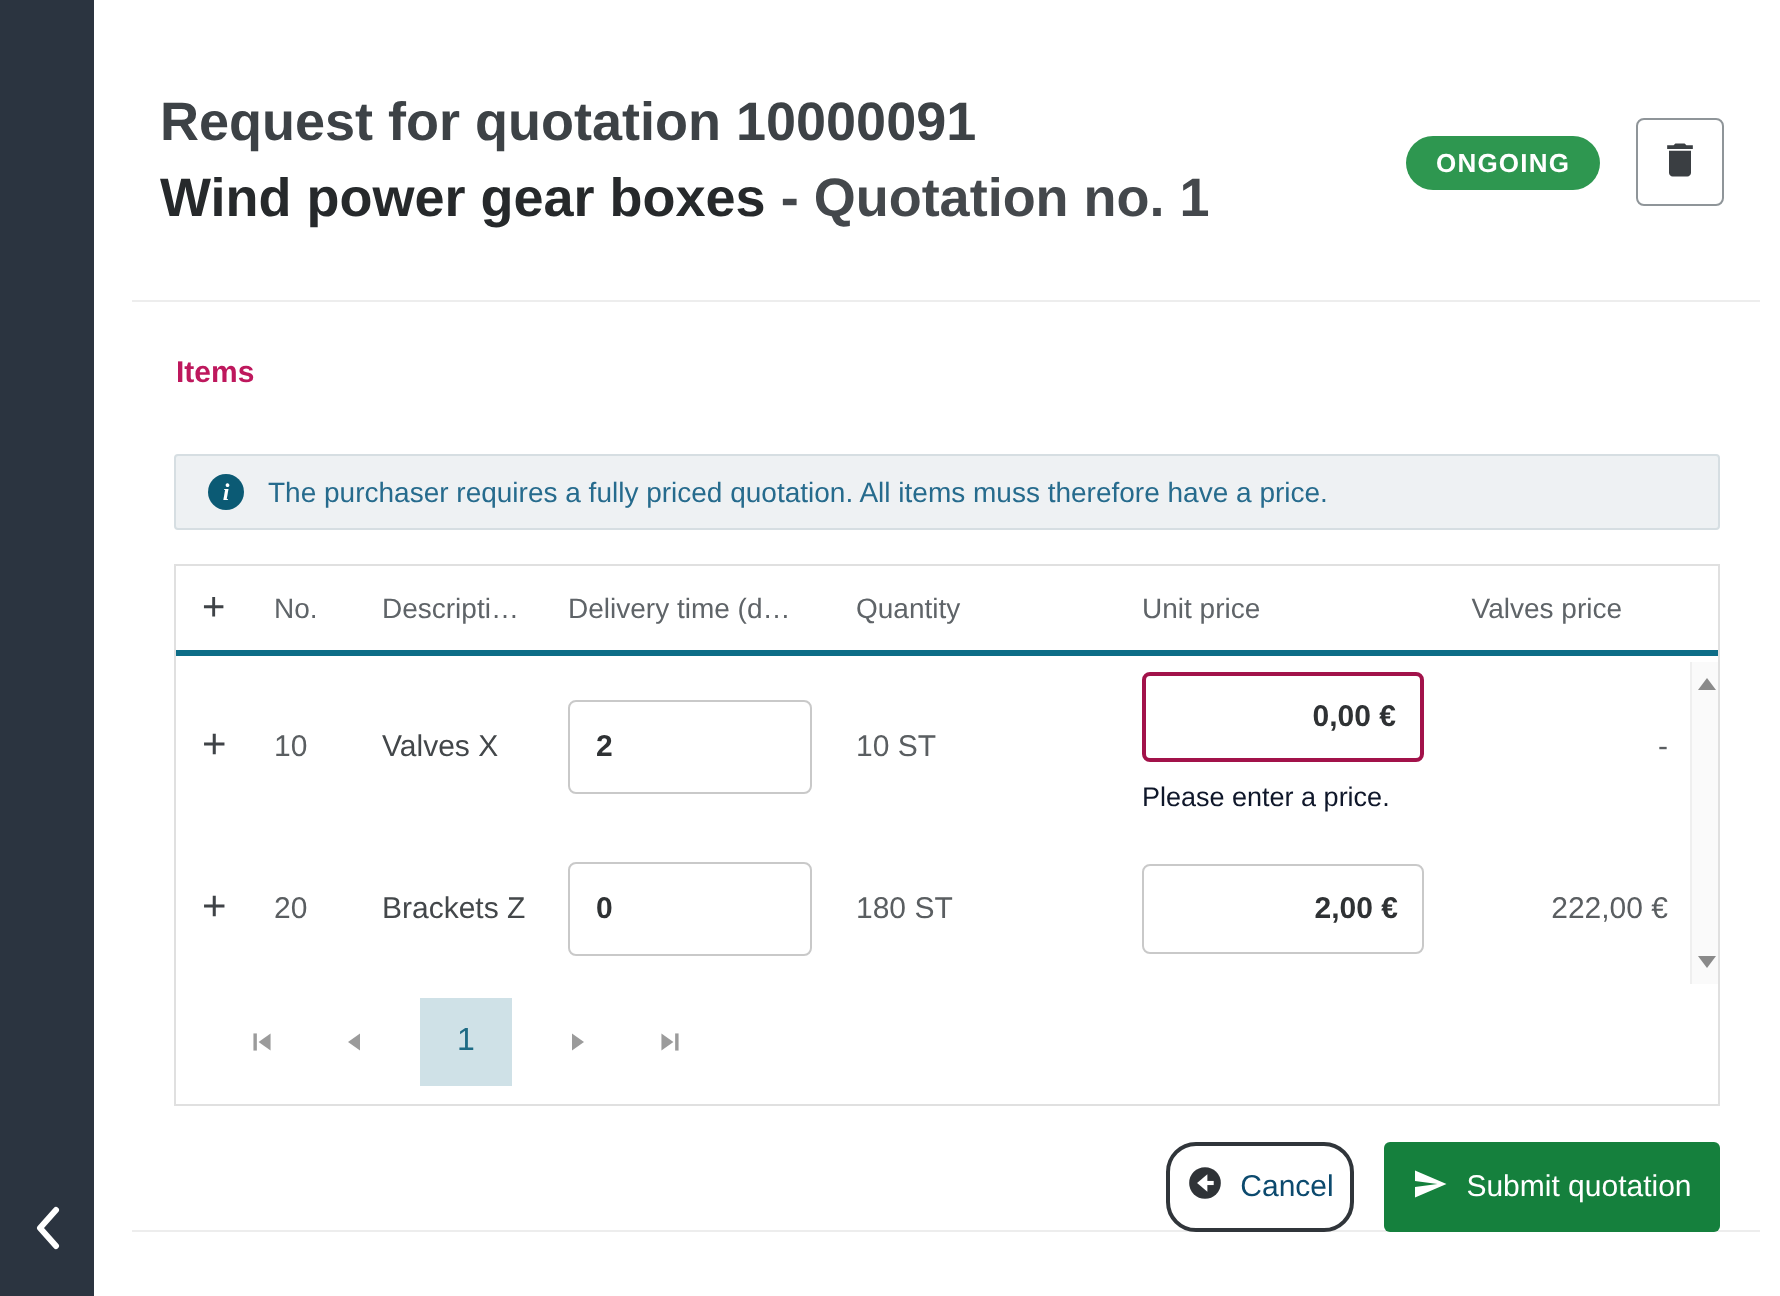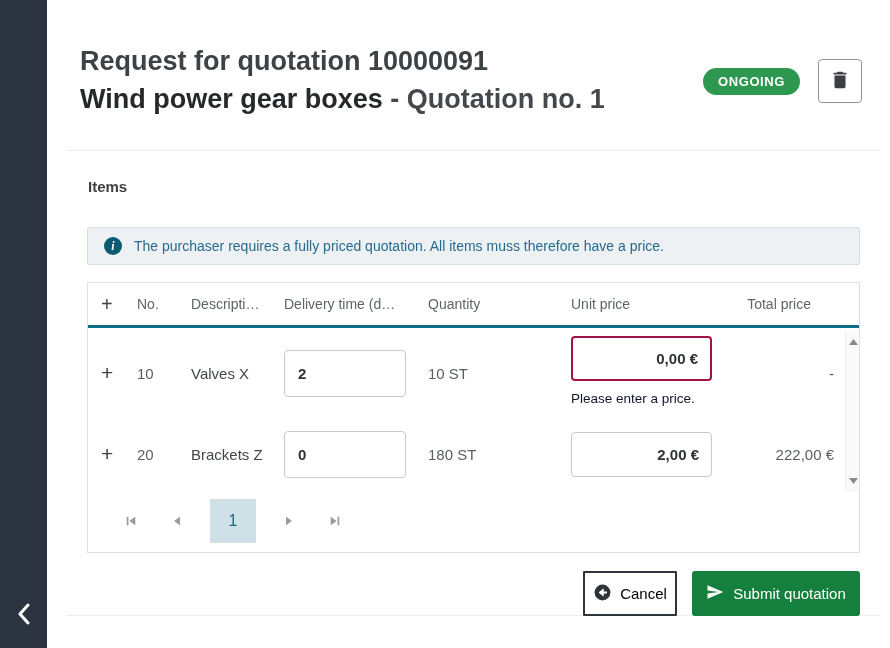--- a/index.html
+++ b/index.html
@@ -19,21 +19,21 @@
   .title-line2 .t-main { color: #26292b; }
   .status-badge { position: absolute; left: 703px; top: 68px; background: #2e9750; color: #fff;
     font-size: 13px; font-weight: 700; letter-spacing: 0.6px; padding: 6px 15px; border-radius: 14px; }
   .trash-btn { position: absolute; left: 818px; top: 59px; width: 44px; height: 44px; background: #fff;
     border: 1px solid #8f9599; border-radius: 4px; display: flex; align-items: center; justify-content: center; cursor: pointer; }
 
   .divider-top { position: absolute; left: 66px; top: 150px; width: 814px; height: 1px; background: #ededed; }
   .divider-bottom { position: absolute; left: 66px; top: 615px; width: 814px; height: 1px; background: #ededed; }
 
   
-  .items-heading { position: absolute; left: 88px; top: 178px; font-size: 15px; font-weight: 700; color: #404040; }
+  .items-heading { position: absolute; left: 88px; top: 178px; font-size: 15px; font-weight: 700; color: #be185d; }
   .info-banner { position: absolute; left: 87px; top: 227px; width: 773px; height: 38px;
     background: #eef1f3; border: 1px solid #d6dee2; border-radius: 2px;
     display: flex; align-items: center; padding-left: 16px; }
   .info-icon { width: 18px; height: 18px; border-radius: 50%; background: #0b5a74; color: #fff;
     font-size: 12px; font-weight: 700; font-style: italic; display: flex; align-items: center; justify-content: center;
     margin-right: 12px; flex: 0 0 18px; font-family: "Liberation Serif", serif; }
   .info-text { font-size: 14px; color: #266b8d; }
 
   
   .table-card { position: absolute; left: 87px; top: 282px; width: 773px; height: 271px;
@@ -69,22 +69,22 @@
   
   .pagination { position: absolute; left: 0; bottom: 0; width: 100%; height: 62px;
     display: flex; align-items: center; padding-left: 20px; }
   .pg-btn { width: 26px; height: 26px; display: flex; align-items: center; justify-content: center;
     cursor: pointer; margin: 0 10px; }
   .pg-current { width: 46px; height: 44px; background: #cfe1e7; color: #1e6b85; font-size: 16px;
     display: flex; align-items: center; justify-content: center; margin: 0 10px; cursor: pointer; }
 
   
   .cancel-btn { position: absolute; left: 583px; top: 571px; width: 94px; height: 45px; background: #fff;
-    border: 2px solid #30353a; border-radius: 1px; display: flex; align-items: center; justify-content: center;
-    gap: 8px; cursor: pointer; font-size: 15px; color: #000000; }
+    border: 2px solid #30353a; border-radius: 15px; display: flex; align-items: center; justify-content: center;
+    gap: 8px; cursor: pointer; font-size: 15px; color: #0c4a6e; }
   .submit-btn { position: absolute; left: 692px; top: 571px; width: 168px; height: 45px; background: #15803d;
     border: none; border-radius: 3px; display: flex; align-items: center; justify-content: center;
     gap: 9px; cursor: pointer; font-size: 15px; color: #ffffff; }
 </style>
 </head>
 <body>
 
 <div class="page">
 
   <div class="sidebar">
@@ -120,21 +120,21 @@
   </div>
 
   <div class="table-card">
     <div class="tgrid thead">
       <span class="th th-plus">+</span>
       <span class="th">No.</span>
       <span class="th">Descripti…</span>
       <span class="th">Delivery time (d…</span>
       <span class="th">Quantity</span>
       <span class="th">Unit price</span>
-      <span class="th th-total">Total price</span>
+      <span class="th th-total">Valves price</span>
     </div>
 
     <div class="tgrid trow1">
       <span class="row-plus">+</span>
       <span class="cell">10</span>
       <span class="cell cell-desc">Valves X</span>
       <span>
         <input class="delivery-input" type="text" value="2" style="">
       </span>
       <span class="cell">10 ST</span>

